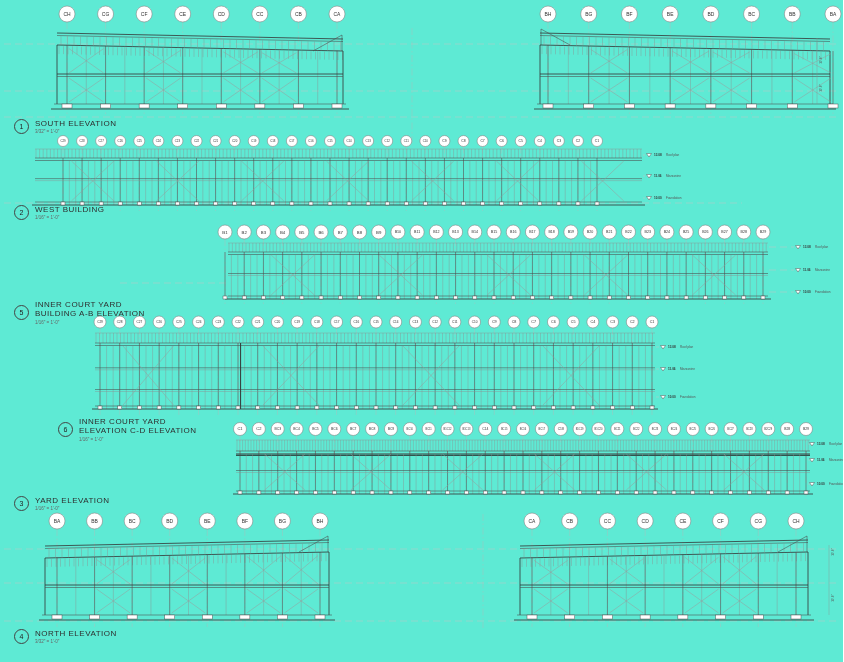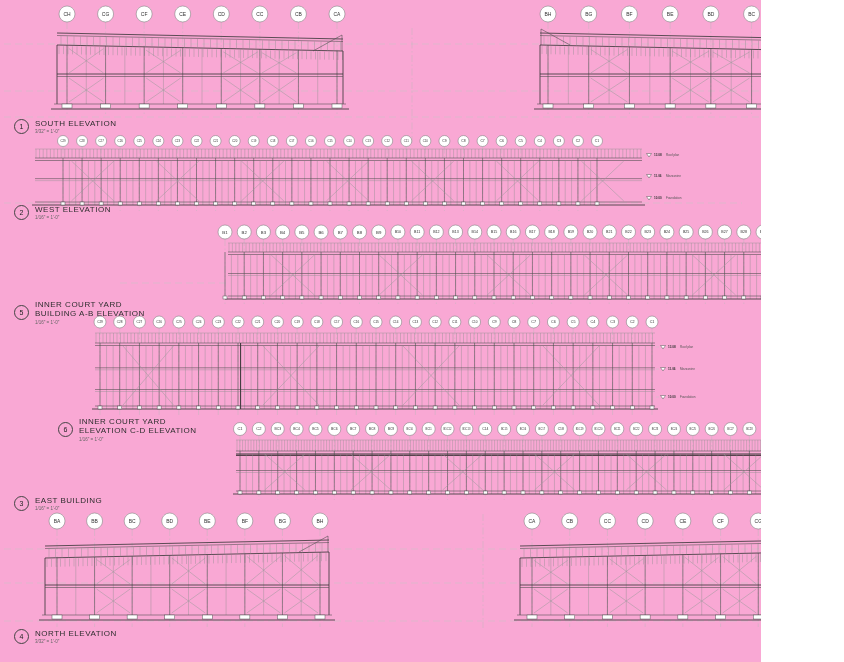--- a/index.html
+++ b/index.html
@@ -1,16 +1,16 @@
 <!DOCTYPE html>
 <html><head>
 <meta charset="utf-8">
 <style>
   html,body{margin:0;padding:0;background:#fff;}
-  .sheet{position:relative;width:761px;height:662px;background:#f9a8d4;overflow:hidden;
+  .sheet{position:relative;width:843px;height:662px;background:#5eead4;overflow:hidden;
          font-family:"Liberation Sans",sans-serif;}
   svg{position:absolute;left:0;top:0;font-family:"Liberation Sans",sans-serif;}
   .dash{stroke:#c6c6c6;stroke-width:.5;stroke-dasharray:7 4;fill:none}
   .grid{stroke:#b8b8b8;stroke-width:.4;stroke-dasharray:7 2.5 1.5 2.5;fill:none}
   .ln{stroke:#4a4a4a;stroke-width:.55;fill:none}
   .ln1{stroke:#333;stroke-width:.8;fill:none}
   .ln2{stroke:#222;stroke-width:1.3;fill:none}
   .ln2x{stroke:#333;stroke-width:1;fill:none}
   .lt{stroke:#8d8d8d;stroke-width:.4;fill:none}
   .lt2{stroke:#9a9a9a;stroke-width:.5;fill:none}
@@ -2434,21 +2434,21 @@
     <div class="tcol">
       <div class="tname">SOUTH ELEVATION</div>
 
       <div class="tscale">3/32" = 1'-0"</div>
     </div>
   </div>
 
   <div class="tblock" style="left:14px;top:205px">
     <div class="numcircle">2</div>
     <div class="tcol">
-      <div class="tname">WEST ELEVATION</div>
+      <div class="tname">WEST BUILDING</div>
 
       <div class="tscale">1/16" = 1'-0"</div>
     </div>
   </div>
 
   <div class="tblock" style="left:14px;top:300px">
     <div class="numcircle">5</div>
     <div class="tcol">
       <div class="tname">INNER COURT YARD</div>
       <div class="tname">BUILDING A-B ELEVATION</div>
@@ -2461,21 +2461,21 @@
     <div class="tcol">
       <div class="tname">INNER COURT YARD</div>
       <div class="tname">ELEVATION C-D ELEVATION</div>
       <div class="tscale">1/16" = 1'-0"</div>
     </div>
   </div>
 
   <div class="tblock" style="left:14px;top:496px">
     <div class="numcircle">3</div>
     <div class="tcol">
-      <div class="tname">EAST BUILDING</div>
+      <div class="tname">YARD ELEVATION</div>
 
       <div class="tscale">1/16" = 1'-0"</div>
     </div>
   </div>
 
   <div class="tblock" style="left:14px;top:629px">
     <div class="numcircle">4</div>
     <div class="tcol">
       <div class="tname">NORTH ELEVATION</div>
 

